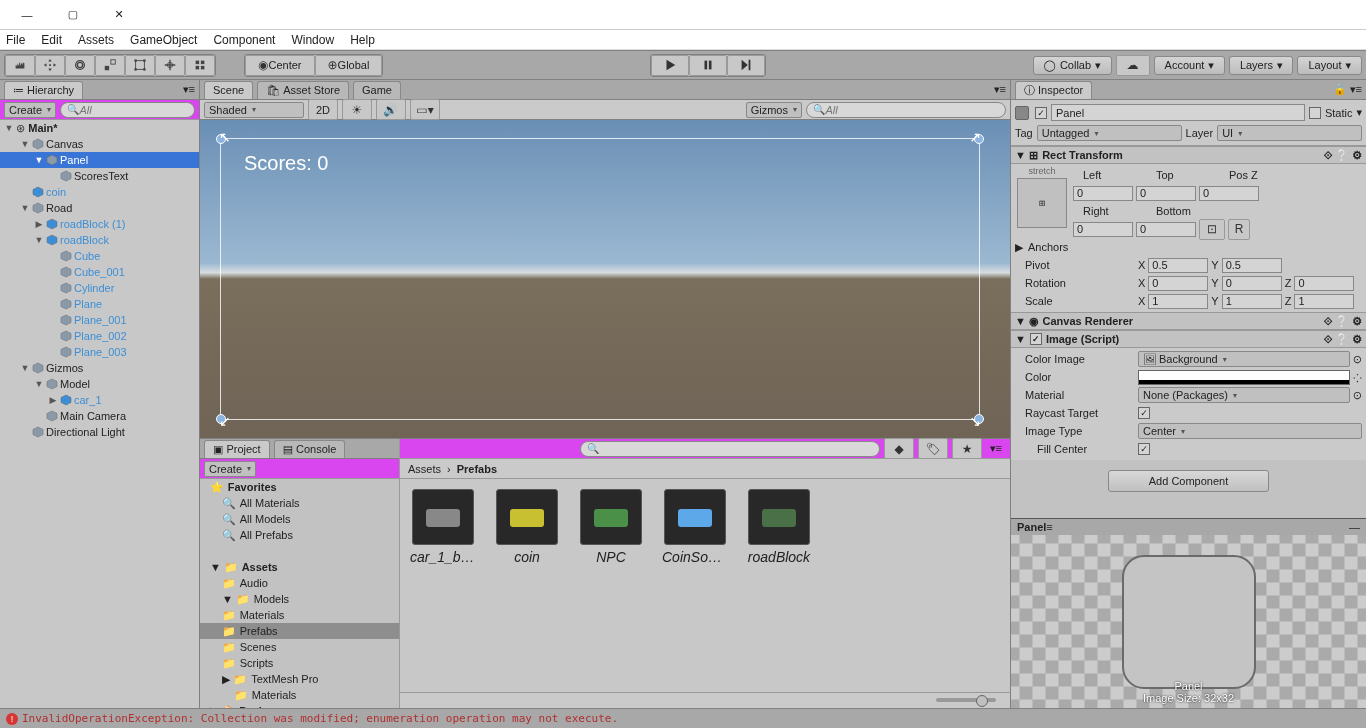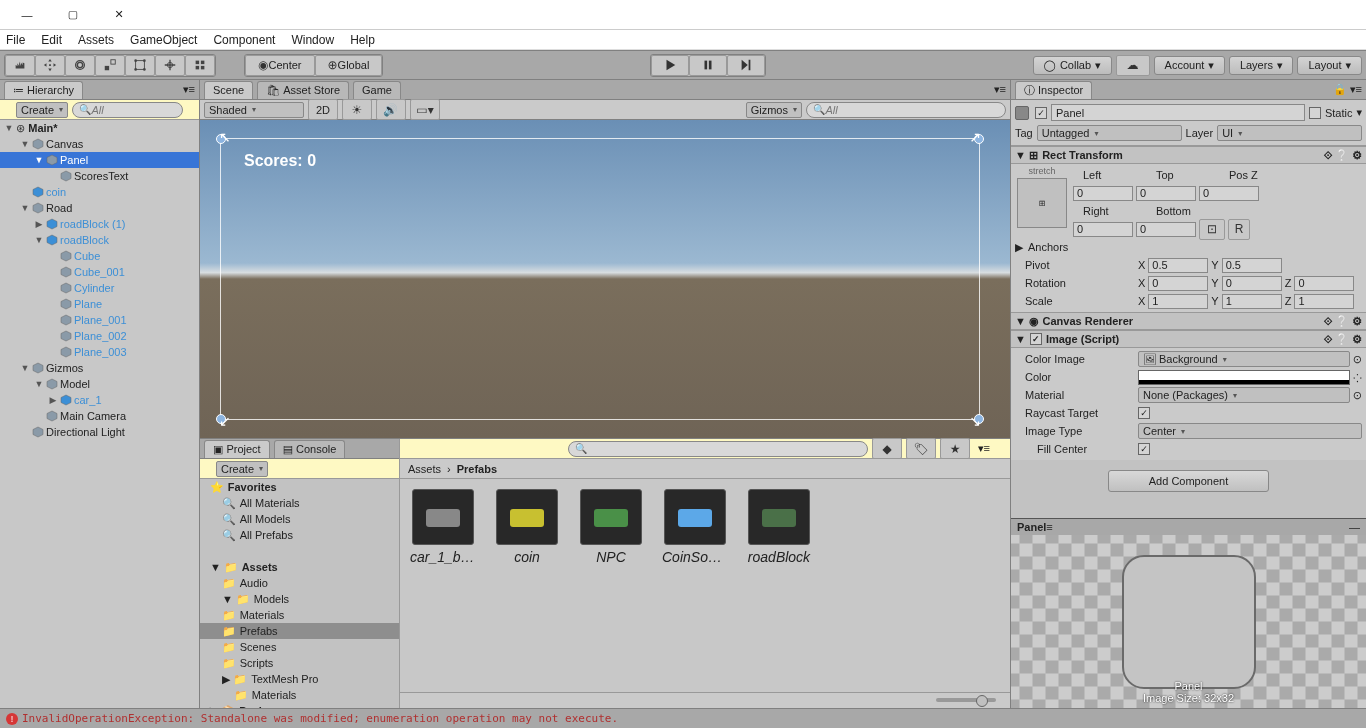--- a/index.html
+++ b/index.html
@@ -14,39 +14,39 @@
 .tool-btn { width:30px; height:21px; background:#c8c8c8; border:1px solid #999; border-radius:2px; display:flex; align-items:center; justify-content:center; font-size:12px; color:#333; margin:0; }
 .tool-btn.wide { width:auto; padding:0 12px; }
 .tool-btn svg { width:14px; height:14px; }
 .main-area { display:flex; height:calc(728px - 30px - 20px - 30px - 20px); }
 .left-col { width:200px; display:flex; flex-direction:column; background:#c2c2c2; border-right:1px solid #808080; }
 .center-col { flex:1; display:flex; flex-direction:column; }
 .right-col { width:356px; background:#c2c2c2; border-left:1px solid #808080; display:flex; flex-direction:column; }
 .tab-header { height:20px; background:#a8a8a8; border-bottom:1px solid #808080; display:flex; align-items:center; gap:4px; padding-left:4px; }
 .tab { height:18px; padding:1px 8px; background:#b8b8b8; border:1px solid #888; border-bottom:none; border-radius:3px 3px 0 0; display:flex; align-items:center; gap:3px; }
 .tab.active { background:#cacaca; }
-.panel-toolbar { height:20px; background:#fef9c3; border-bottom:1px solid #999; display:flex; align-items:center; padding:0 16px; gap:4px; }
+.panel-toolbar { height:20px; background:#d946ef; border-bottom:1px solid #999; display:flex; align-items:center; padding:0 4px; gap:4px; }
 .drop { background:#c0c0c0; border:1px solid #888; border-radius:2px; padding:1px 4px; display:flex; align-items:center; gap:2px; height:16px; }
 .drop::after { content:"▾"; font-size:8px; margin-left:3px; color:#555; }
 .search { flex:1; height:16px; background:#d8d8d8; border:1px solid #888; border-radius:8px; padding:0 6px; font-size:10px; display:flex; align-items:center; }
 .hier-body { flex:1; background:#c8c8c8; overflow:auto; }
 .tree-row { height:16px; display:flex; align-items:center; padding-left:4px; gap:2px; }
 .tree-row.sel { background:#3875d7; color:#fff; }
 .tree-row.sel span { color:#fff; }
 .indent { display:inline-block; }
 .fold { width:10px; font-size:9px; color:#555; text-align:center; }
 .cube-icon { width:12px; height:12px; display:inline-block; }
 .cube-icon svg { width:12px; height:12px; }
 .scene-toolbar { height:20px; background:#cacaca; border-bottom:1px solid #808080; display:flex; align-items:center; padding:0 4px; gap:4px; }
 .scene-view { flex:1; position:relative; background:linear-gradient(to bottom,#6a8fb5 0%,#9bb8d1 45%,#d8dde0 48%,#7a6e5c 50%,#6f6456 100%); }
 .scene-view .ui-rect { position:absolute; left:20px; top:18px; right:30px; bottom:18px; border:1px solid rgba(255,255,255,0.8); }
 .ui-rect .handle { position:absolute; width:10px; height:10px; border:1px solid #fff; background:#8cb4e0; border-radius:50%; }
 .ui-rect .h-tl{top:-5px;left:-5px}.ui-rect .h-tr{top:-5px;right:-5px}.ui-rect .h-bl{bottom:-5px;left:-5px}.ui-rect .h-br{bottom:-5px;right:-5px}
 .ui-rect .arrow { position:absolute; font-size:14px; color:#fff; }
-.scene-text { position:absolute; top:32px; left:44px; color:#fff; font-size:16px; font-weight:bold; }
+.scene-text { position:absolute; top:32px; left:44px; color:#fff; font-size:20px; font-weight:normal; }
 .bottom-split { height:270px; display:flex; border-top:1px solid #808080; }
 .project-col { width:200px; background:#c2c2c2; border-right:1px solid #999; display:flex; flex-direction:column; }
 .assets-col { flex:1; background:#c2c2c2; display:flex; flex-direction:column; }
 .fav-body { flex:1; overflow:auto; }
 .fav-row { height:16px; display:flex; align-items:center; padding-left:6px; gap:4px; }
 .fav-row.sel { background:#8e8e8e; }
 .fav-row.bold { font-weight:bold; }
 .crumb-bar { height:20px; background:#cacaca; border-bottom:1px solid #999; display:flex; align-items:center; padding:0 8px; }
 .asset-grid { flex:1; background:#c8c8c8; padding:10px; display:flex; gap:18px; align-items:flex-start; }
 .asset-item { width:66px; text-align:center; }
@@ -613,14 +613,14 @@
       <div class="preview-body">
         <div class="cap" style="white-space:pre">Panel
 Image Size: 32x32</div>
       </div>
     </div>
   </div>
 </div>
 
 <div class="statusbar">
   <span class="err-dot">!</span>
-  <span class="msg">InvalidOperationException: Standalone was modified; enumeration operation may not execute.</span>
+  <span class="msg">InvalidOperationException: Collection was modified; enumeration operation may not execute.</span>
 </div>
 
 </body></html>

